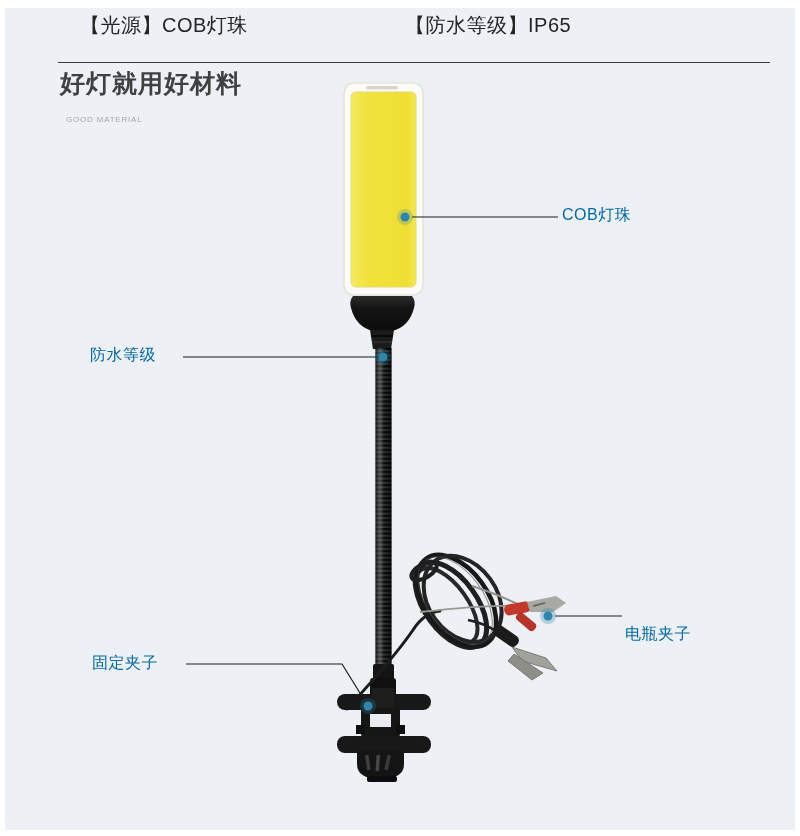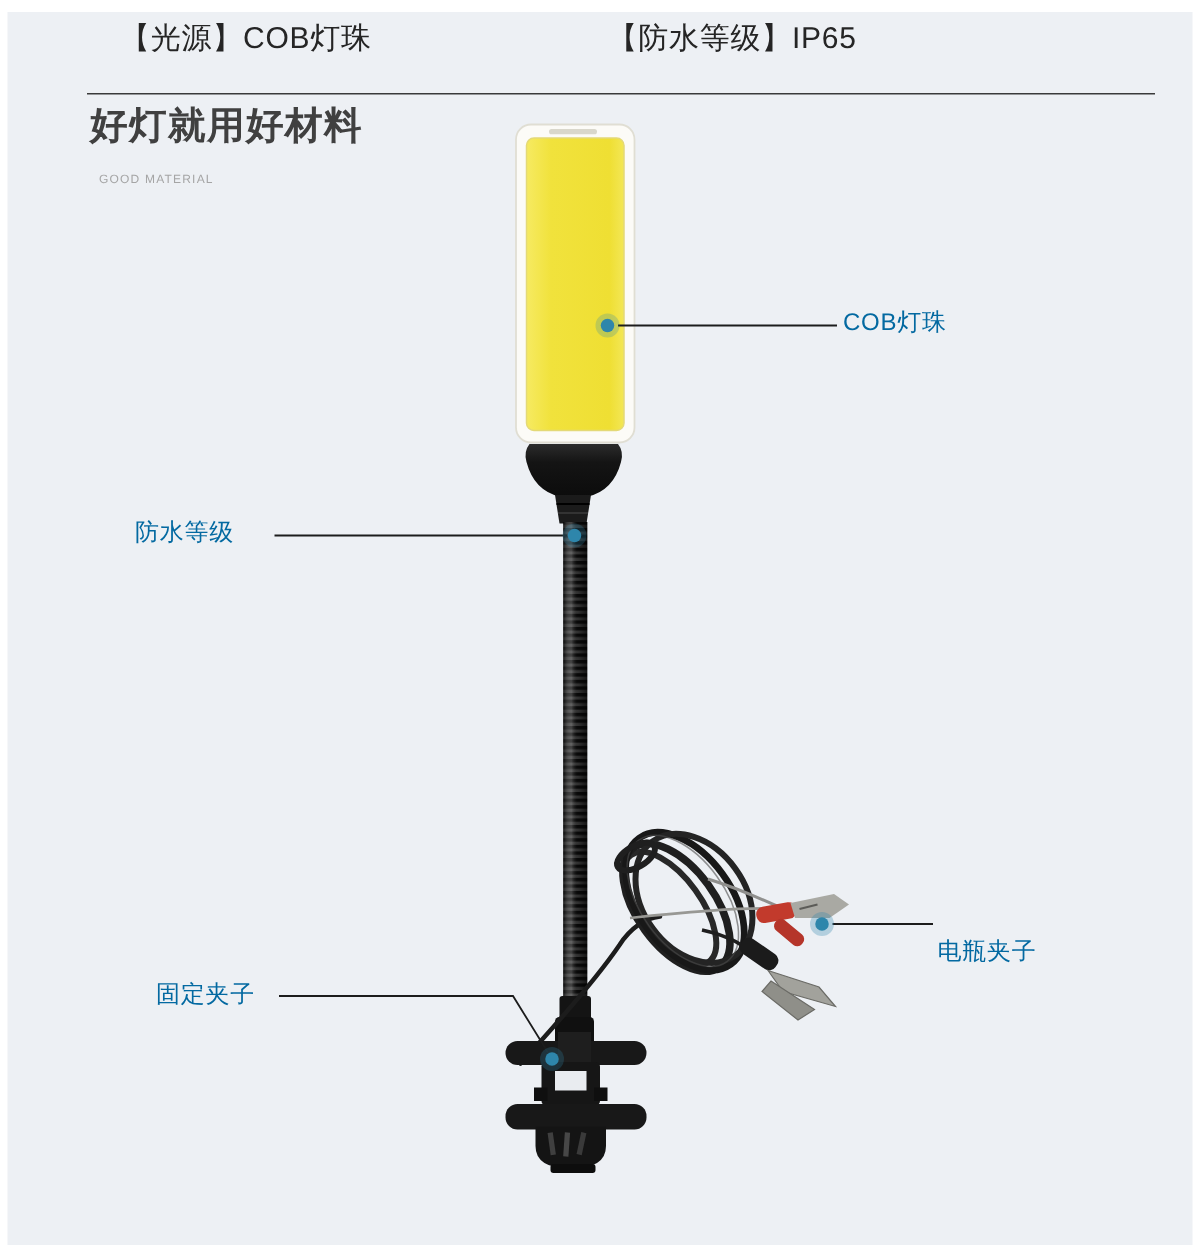--- a/index.html
+++ b/index.html
@@ -10,21 +10,21 @@
            background:#edf0f4; }
   .abs { position:absolute; }
   .spec { font-size:20px; color:#252525; font-weight:500; letter-spacing:0.5px; white-space:nowrap; }
   #divider { left:58px; top:62px; width:712px; height:0; border-top:1px solid #3a3a3a; }
   #title { left:60px; top:67px; font-size:25px; font-weight:700; color:#404040; letter-spacing:1px; white-space:nowrap; }
   #subtitle { left:66px; top:103px; font-size:8px; color:#a5a5a5; letter-spacing:0.8px;margin-top:12px; }
   .callout { font-size:16px; color:#0369a1; white-space:nowrap; letter-spacing:0.5px; }
   #label-cob      { left:562px; top:205px; }
   #label-tube     { left:90px;  top:345px; }
   #label-battery  { left:625px; top:612px;margin-top:12px; }
-  #label-clamp    { left:104px;  top:653px; }
+  #label-clamp    { left:92px;  top:653px; }
   svg { position:absolute; left:0; top:0; }
 </style>
 </head>
 <body>
 
 <div id="stage">
   <div id="panel"></div>
 
   <div class="abs spec" style="left:80px; top:12px;">【光源】COB灯珠</div>
   <div class="abs spec" style="left:405px; top:12px;">【防水等级】IP65</div>

